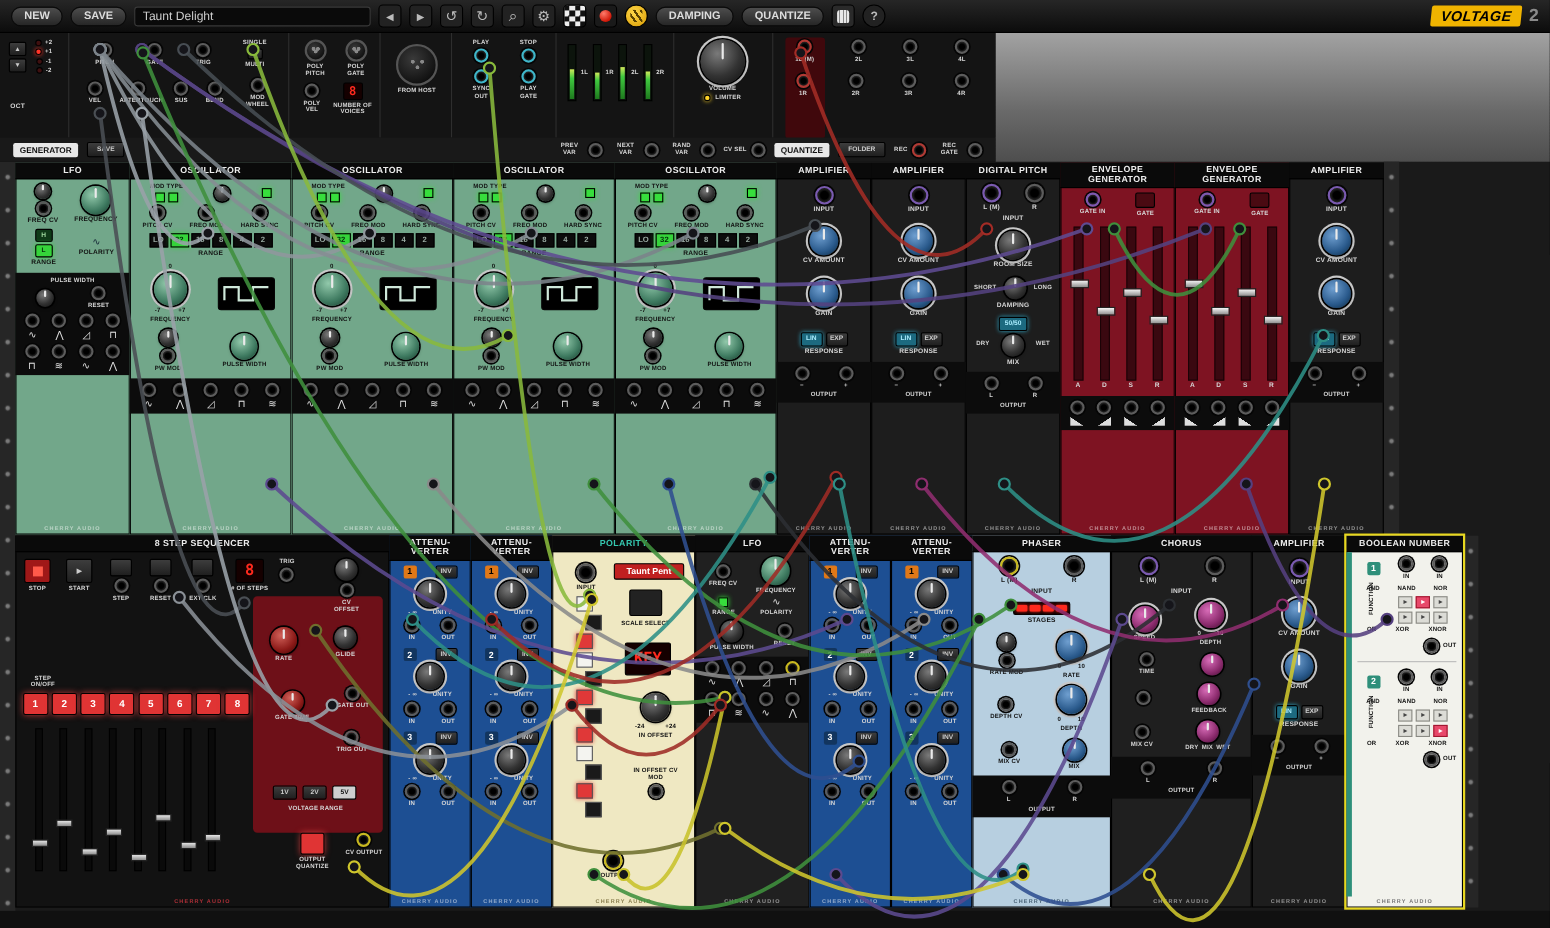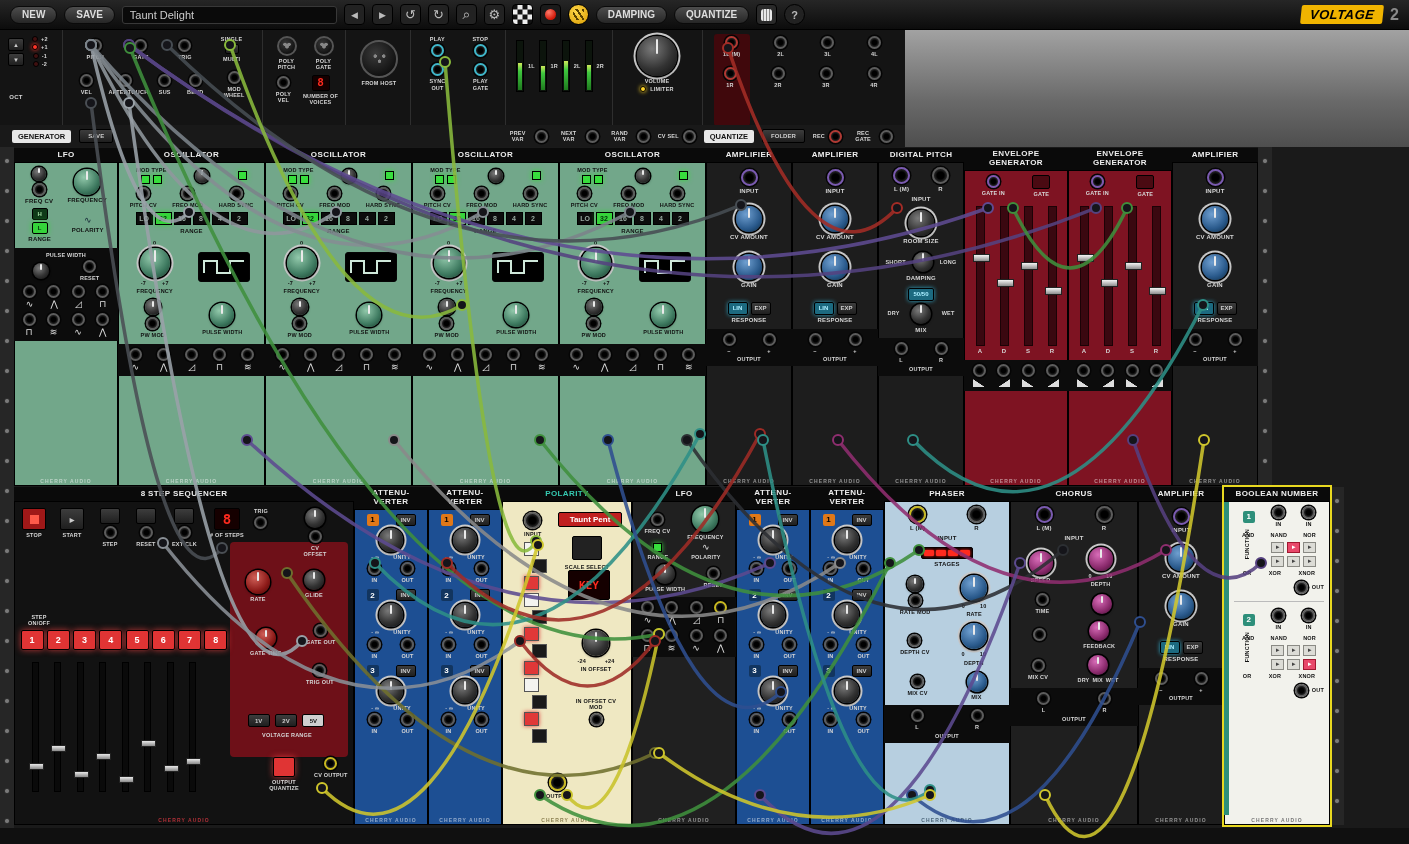--- a/index.html
+++ b/index.html
@@ -1316,21 +1316,21 @@
           <div class="qkey w"></div>
           <div class="qkey b"></div>
           <div class="qkey r"></div>
           <div class="qkey b"></div>
           <div class="qkey r"></div>
           <div class="qkey w"></div>
           <div class="qkey b"></div>
           <div class="qkey r"></div>
           <div class="qkey b"></div>
         </div>
-      <div class="seg" style="position:absolute;left:66px;top:68px;width:42px;height:30px;font-size:11px">KEY</div>
+      <div class="seg" style="position:absolute;left:66px;top:82px;width:42px;height:30px;font-size:14px">KEY</div>
       <div class="col" style="position:absolute;left:66px;top:128px">
         <div class="kn k26"></div>
         <div class="rw" style="width:56px">
           <span class="lbl tiny">-24</span>
           <span class="lbl tiny">+24</span>
         </div>
         <span class="lbl tiny">IN OFFSET</span>
       </div>
       <div class="col" style="position:absolute;left:70px;top:196px">
         <span class="lbl tiny" style="max-width:48px">IN OFFSET CV MOD</span>

